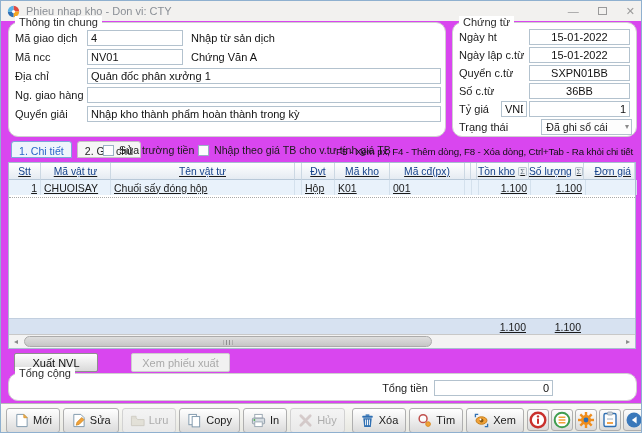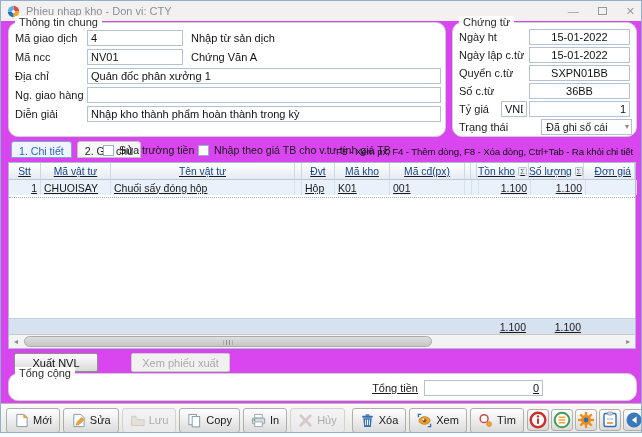--- a/index.html
+++ b/index.html
@@ -157,21 +157,21 @@
     </div>
     <div class="frow" style="left:6px; top:44px; right:4px;">
       <span class="flabel" style="width:72px;">Địa chỉ</span>
       <input class="tbox" style="width: 354px;" value="Quản đốc phân xưởng 1">
     </div>
     <div class="frow" style="left:6px; top:63px; right:4px;">
       <span class="flabel" style="width:72px;">Ng. giao hàng</span>
       <input class="tbox" style="width: 354px;" value="">
     </div>
     <div class="frow" style="left:6px; top:82px; right:4px;">
-      <span class="flabel" style="width:72px;">Diễn giải</span>
+      <span class="flabel" style="width:72px;">Quyển giải</span>
       <input class="tbox" style="width: 354px;" value="Nhập kho thành phẩm hoàn thành trong kỳ">
     </div>
   </div>
 
   <div class="groupbox" style="left:451px; top:21px; width:185px; height:115px;">
     <span class="gb-legend">Chứng từ</span>
     <div class="frow" style="left:6px; top:5px; right:4px;">
       <span class="flabel" style="width:70px;">Ngày ht</span>
       <input class="tbox center" style="width: 101px;" value="15-01-2022">
     </div>
@@ -277,21 +277,21 @@
         </div>
       <span class="sarrow right">▸</span>
     </div>
   </div>
 
   <button class="btn" style="left:13px; top:352px; width:84px;">Xuất NVL</button>
   <button class="btn disabled" style="left:130px; top:352px; width:99px;">Xem phiếu xuất</button>
 
   <div class="groupbox" style="left:7px; top:372px; width:629px; height:28px;">
     <span class="gb-legend">Tổng cộng</span>
-    <div class="frow" style="left:345px; top:5px;text-decoration:underline;">
+    <div class="frow" style="left:355px; top:5px;">
       <span class="flabel" style="width:70px; text-align:right; padding-right:6px;">Tổng tiền</span>
       <input class="tbox right" style="width: 119px;" value="0">
     </div>
   </div>
 
   <div class="toolbar">
     <button class="tbtn">
       <svg width="15" height="15" viewBox="0 0 16 16">
         <path d="M3 1.5h7.5L14 5v9.5H3z" fill="#fff" stroke="#7e97ab"></path>
         <path d="M10.5 1.5L14 5h-3.5z" fill="#f6b14d" stroke="#d89a37"></path>
@@ -335,37 +335,37 @@
       <span>Hủy</span>
     </button>
     <button class="tbtn" style="margin-left:4px;">
       <svg width="15" height="15" viewBox="0 0 16 16">
         <path d="M6 1.5h4V3H6z" fill="#2f6fb2"></path>
         <rect x="2.5" y="3" width="11" height="2" rx="0.5" fill="#2f6fb2"></rect>
         <path d="M3.5 5.5h9L11.5 15h-7z" fill="#2f6fb2"></path>
         <path d="M6 7v6M8 7v6M10 7v6" stroke="#fff" stroke-width="1"></path>
       </svg>
       <span>Xóa</span>
+    </button>
+    <button class="tbtn">
+      <svg width="15" height="15" viewBox="0 0 16 16">
+        <circle cx="6.5" cy="6" r="4.2" fill="#fdfdfd" stroke="#c0504d" stroke-width="1.6"></circle>
+        <circle cx="11.8" cy="11.8" r="2.5" fill="#f2a238" stroke="#d8871c"></circle>
+      </svg>
+      <span>Tìm</span>
     </button>
     <button class="tbtn">
       <svg width="15" height="15" viewBox="0 0 16 16">
         <path d="M1.5 4.5v-3h3" fill="none" stroke="#2f6fb2" stroke-width="1.4"></path>
         <path d="M14.5 11.5v3h-3" fill="none" stroke="#2f6fb2" stroke-width="1.4"></path>
         <ellipse cx="8" cy="8" rx="5.8" ry="4" fill="#f2a238" stroke="#c07c1a"></ellipse>
         <circle cx="8" cy="8" r="2.1" fill="#8a5a10"></circle>
         <circle cx="6.9" cy="6.9" r="1" fill="#fff"></circle>
       </svg>
       <span>Xem</span>
-    </button>
-    <button class="tbtn">
-      <svg width="15" height="15" viewBox="0 0 16 16">
-        <circle cx="6.5" cy="6" r="4.2" fill="#fdfdfd" stroke="#c0504d" stroke-width="1.6"></circle>
-        <circle cx="11.8" cy="11.8" r="2.5" fill="#f2a238" stroke="#d8871c"></circle>
-      </svg>
-      <span>Tìm</span>
     </button>
 
     <div class="navgroup">
       <span class="nbtn">
         <svg width="18" height="18" viewBox="0 0 18 18">
           <circle cx="9" cy="9" r="7.3" fill="#fff" stroke="#c9302c" stroke-width="2.4"></circle>
           <rect x="8" y="7.6" width="2" height="5.2" fill="#c9302c"></rect>
           <circle cx="9" cy="5.4" r="1.2" fill="#c9302c"></circle>
         </svg>
       </span>

